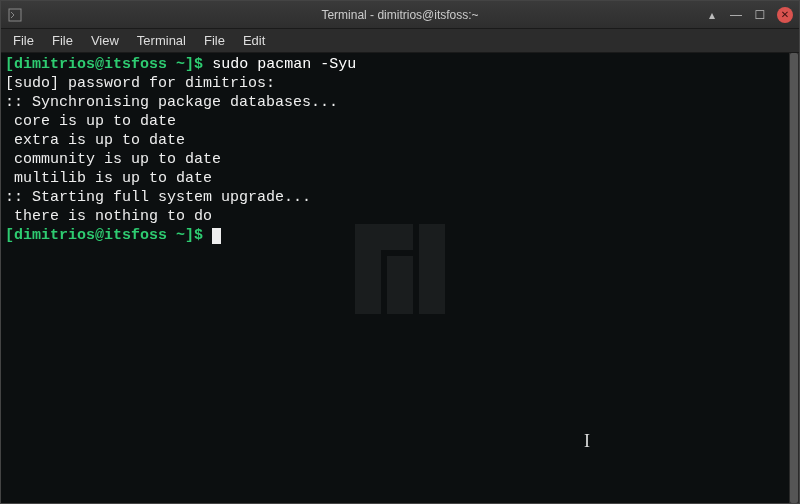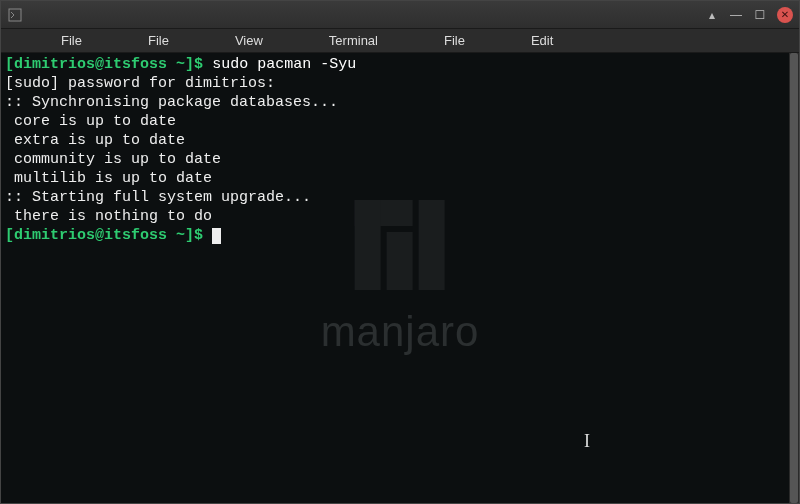--- a/index.html
+++ b/index.html
@@ -61,21 +61,20 @@
       align-items: center;
       padding: 0 4px;
       gap: 2px;
       border-bottom: 1px solid #1a1a1a;
     }
     .menu-item {
       color: #ddd;
       font-size: 13px;
       padding: 2px 8px;
       cursor: pointer;
-      margin-left: 48px;
     }
     .terminal-area {
       position: relative;
       width: 100%;
       height: calc(100% - 52px);
       background: #0c0f10;
       overflow: hidden;
     }
     .wallpaper-logo {
       position: absolute;
@@ -160,20 +159,21 @@
 </head>
 <body>
 
 <div class="titlebar">
   <div class="tb-left">
     <svg width="14" height="14" viewBox="0 0 14 14">
         <rect x="1" y="1" width="12" height="12" fill="none" stroke="#888" stroke-width="1"></rect>
         <path d="M3 4 L6 7 L3 10" stroke="#888" stroke-width="1" fill="none"></path>
       </svg>
   </div>
+  <div class="title">Terminal - dimitrios@itsfoss:~</div>
   <div class="window-controls">
     <div class="wc">▴</div>
     <div class="wc">—</div>
     <div class="wc">☐</div>
     <div class="wc close">✕</div>
   </div>
 </div>
 
 <div class="menubar">
   <div class="menu-item">File</div>
@@ -185,21 +185,20 @@
 </div>
 
 <div class="terminal-area">
   <div class="wallpaper-logo">
     <div class="manjaro-mark">
       <div class="top"></div>
       <div class="bar b1"></div>
       <div class="bar b2"></div>
       <div class="bar b3"></div>
     </div>
-    <div class="manjaro-text">manjaro</div>
   </div>
 
   <div class="terminal-content"><span class="prompt-bracket">[</span><span class="prompt-user">dimitrios</span><span class="prompt-at">@</span><span class="prompt-host">itsfoss</span> <span class="prompt-path">~</span><span class="prompt-bracket">]</span><span class="prompt-dollar">$</span> <span class="command">sudo pacman -Syu</span>
 <span>[sudo] password for dimitrios:</span>
 <span>:: Synchronising package databases...</span>
 <span> core is up to date</span>
 <span> extra is up to date</span>
 <span> community is up to date</span>
 <span> multilib is up to date</span>
 <span>:: Starting full system upgrade...</span>

